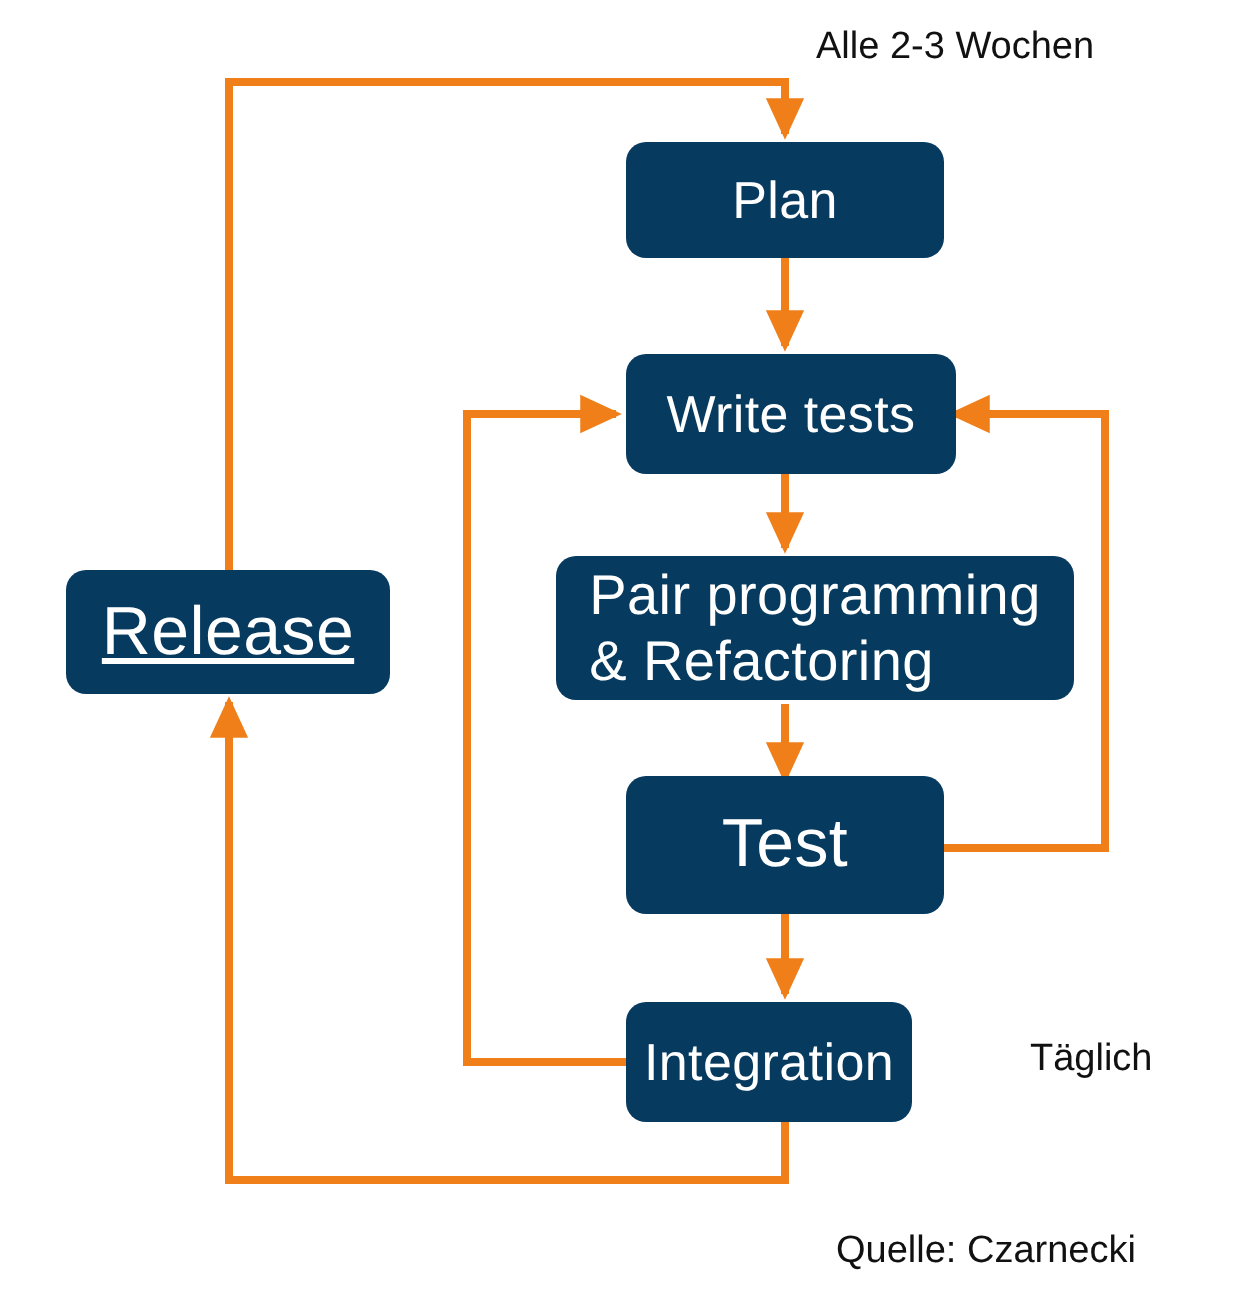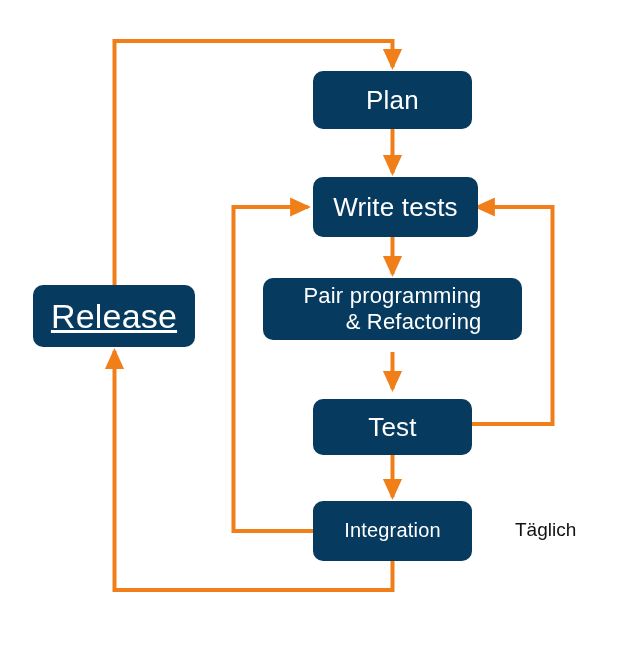--- a/index.html
+++ b/index.html
@@ -27,21 +27,21 @@
     height: 645px;
   }
   .node {
     position: absolute;
     background: #063A5E;
     border-radius: 10px;
     color: #ffffff;
     display: flex;
     align-items: center;
     justify-content: center;
-    text-align: right;
+    text-align: left;
     line-height: 1.18;
     letter-spacing: 0.2px;
     z-index: 2;
     box-sizing: border-box;
   }
   .node-label {
     display: block;
     white-space: pre-line;
   }
   .caption {
@@ -82,34 +82,36 @@
   </svg>
 
   <div class="node" style="left:313px; top:71px; width:159px; height:58px; font-size:26px;">
     <span class="node-label">Plan</span>
   </div>
 
   <div class="node" style="left:313px; top:177px; width:165px; height:60px; font-size:26px;">
     <span class="node-label">Write tests</span>
   </div>
 
-  <div class="node" style="left:263px; top:278px; width:259px; height:62px; font-size:22px;">
+  <div class="node" style="left:278px; top:278px; width:259px; height:72px; font-size:28px;">
     <span class="node-label">Pair programming
 &amp; Refactoring</span>
   </div>
 
-  <div class="node" style="left:313px; top:399px; width:159px; height:56px; font-size:26px;">
+  <div class="node" style="left:313px; top:388px; width:159px; height:69px; font-size:34px;">
     <span class="node-label">Test</span>
   </div>
 
-  <div class="node" style="left:313px; top:501px; width:159px; height:60px; font-size:20px;">
+  <div class="node" style="left:313px; top:501px; width:143px; height:60px; font-size:26px;">
     <span class="node-label">Integration</span>
   </div>
 
   <div class="node" style="left:33px; top:285px; width:162px; height:62px; font-size:34px;text-decoration:underline;">
     <span class="node-label">Release</span>
   </div>
 
+  <div class="caption" style="left:408px; top:13px;">Alle 2-3 Wochen</div>
 
   <div class="caption" style="left:515px; top:519px;">Täglich</div>
 
+  <div class="caption" style="left:418px; top:615px;">Quelle: Czarnecki</div>
 
 </div>
 
 </body></html>

